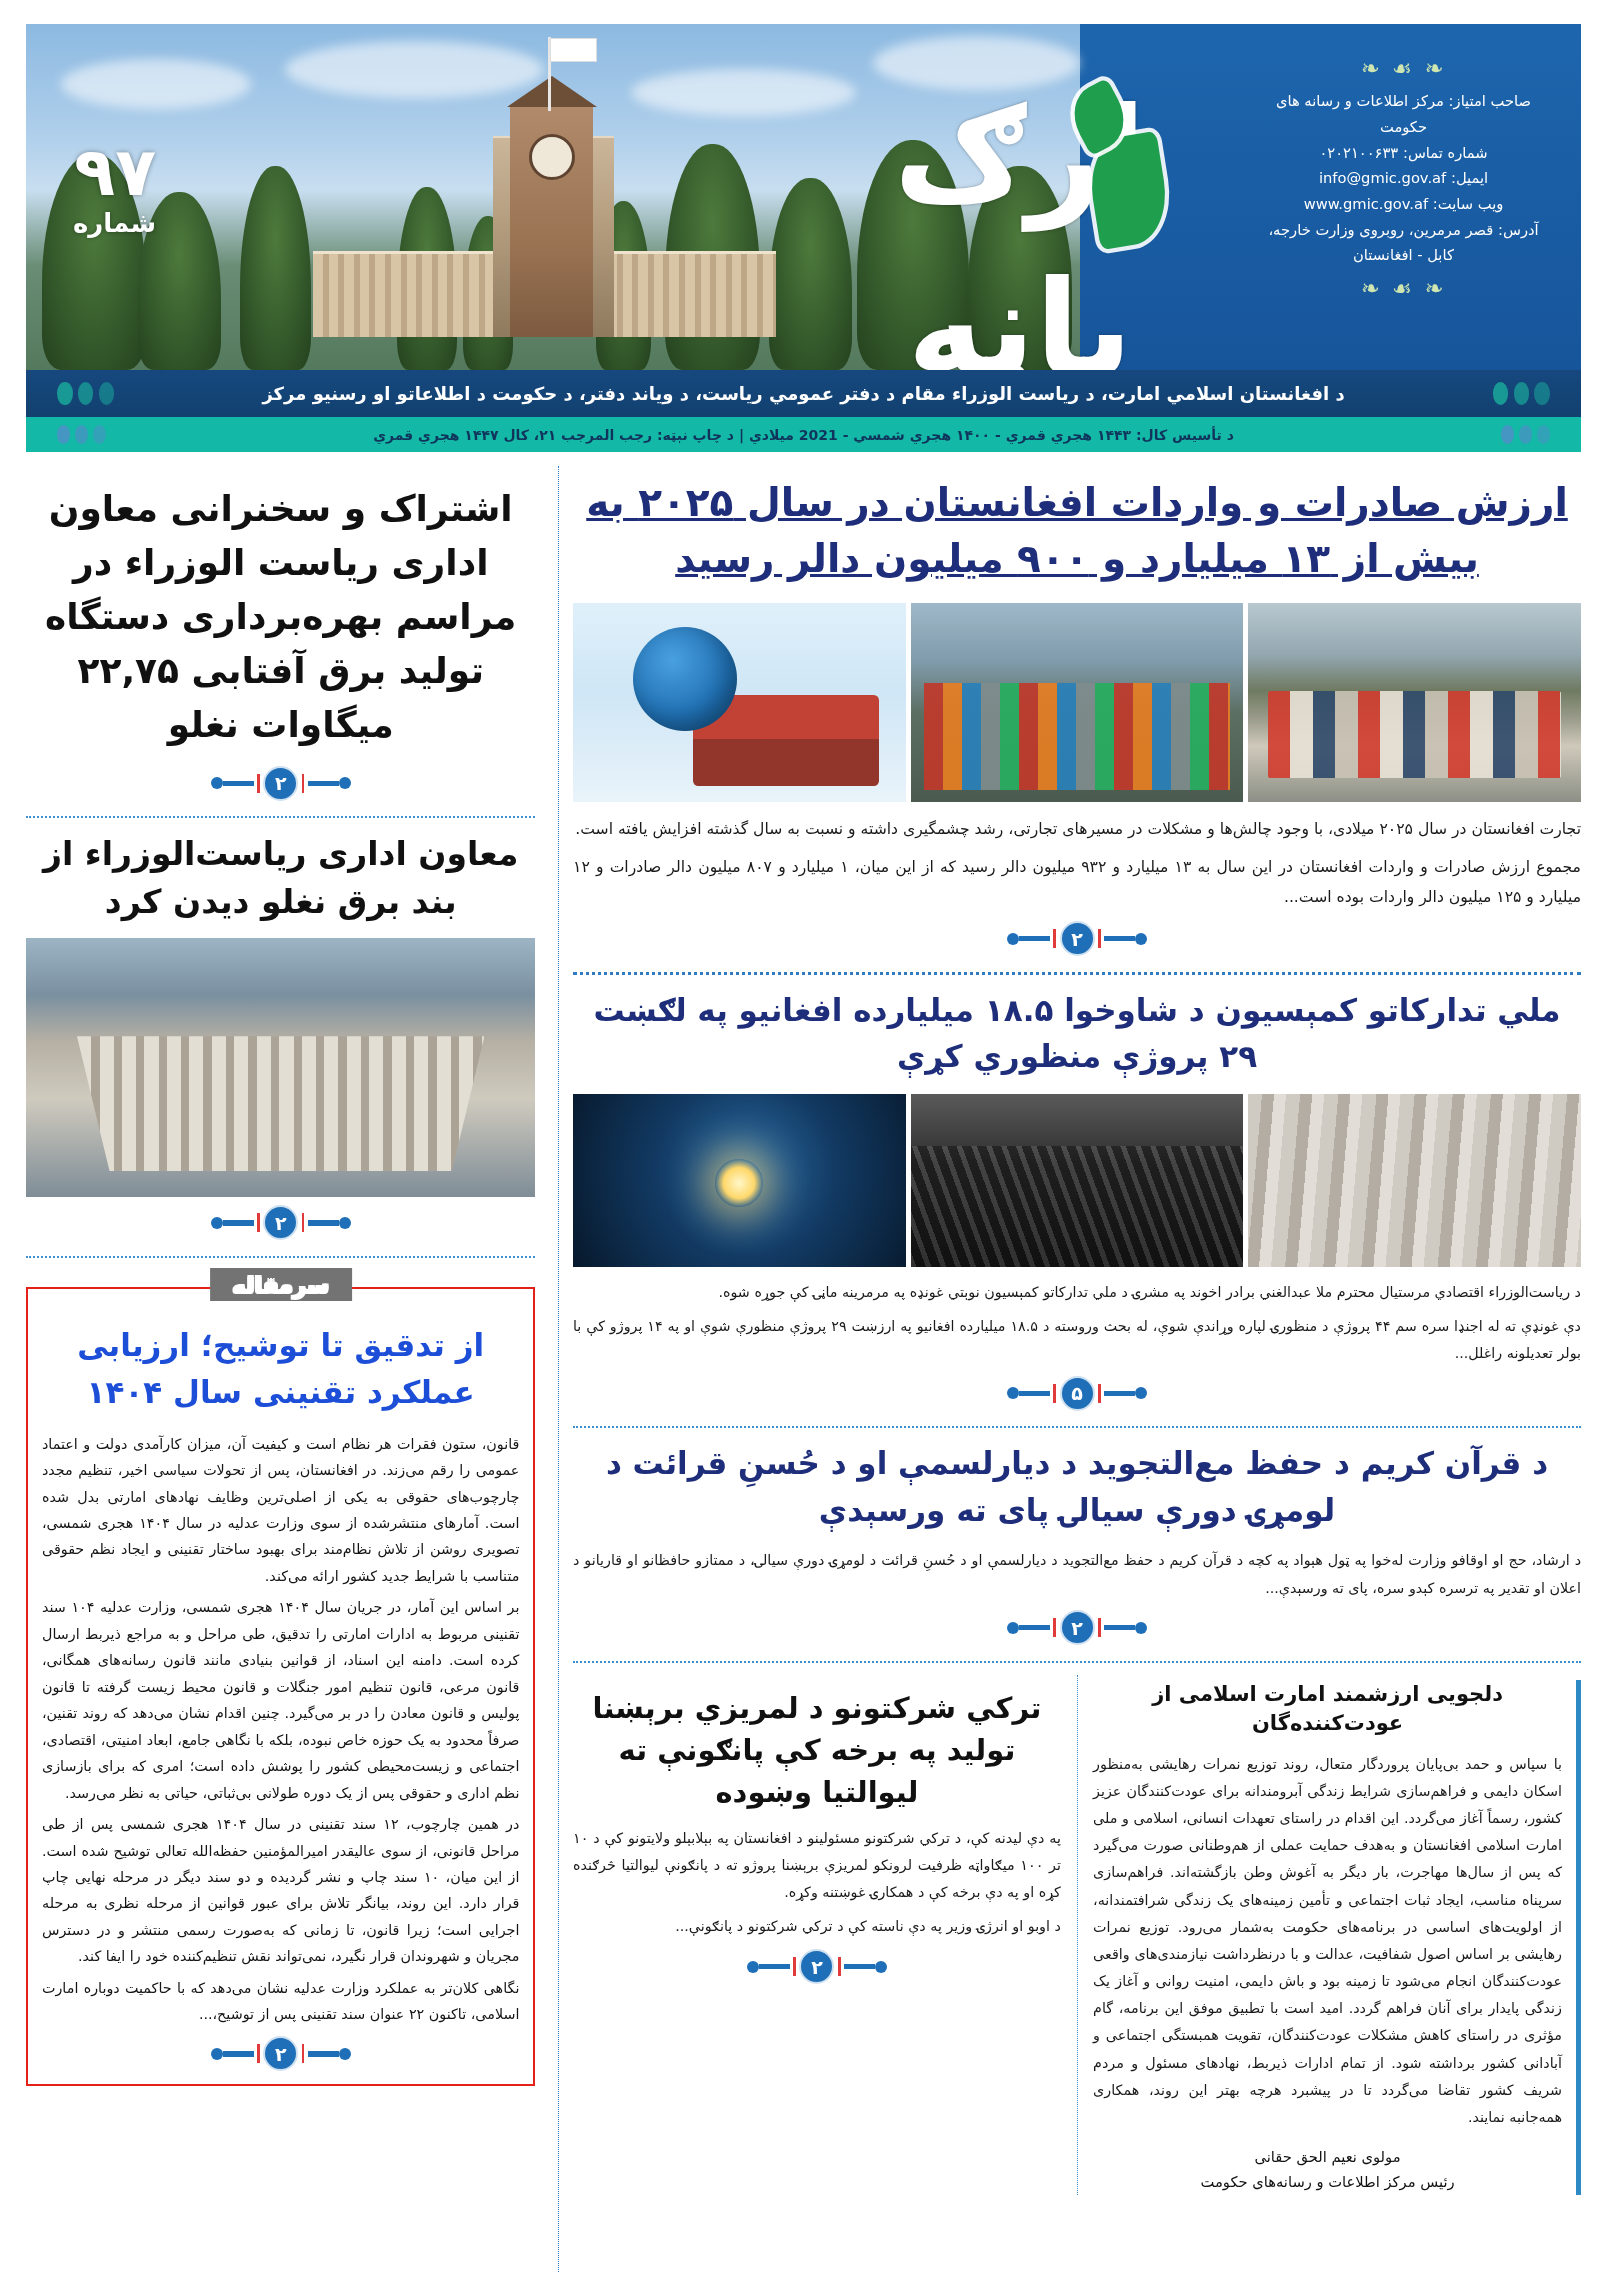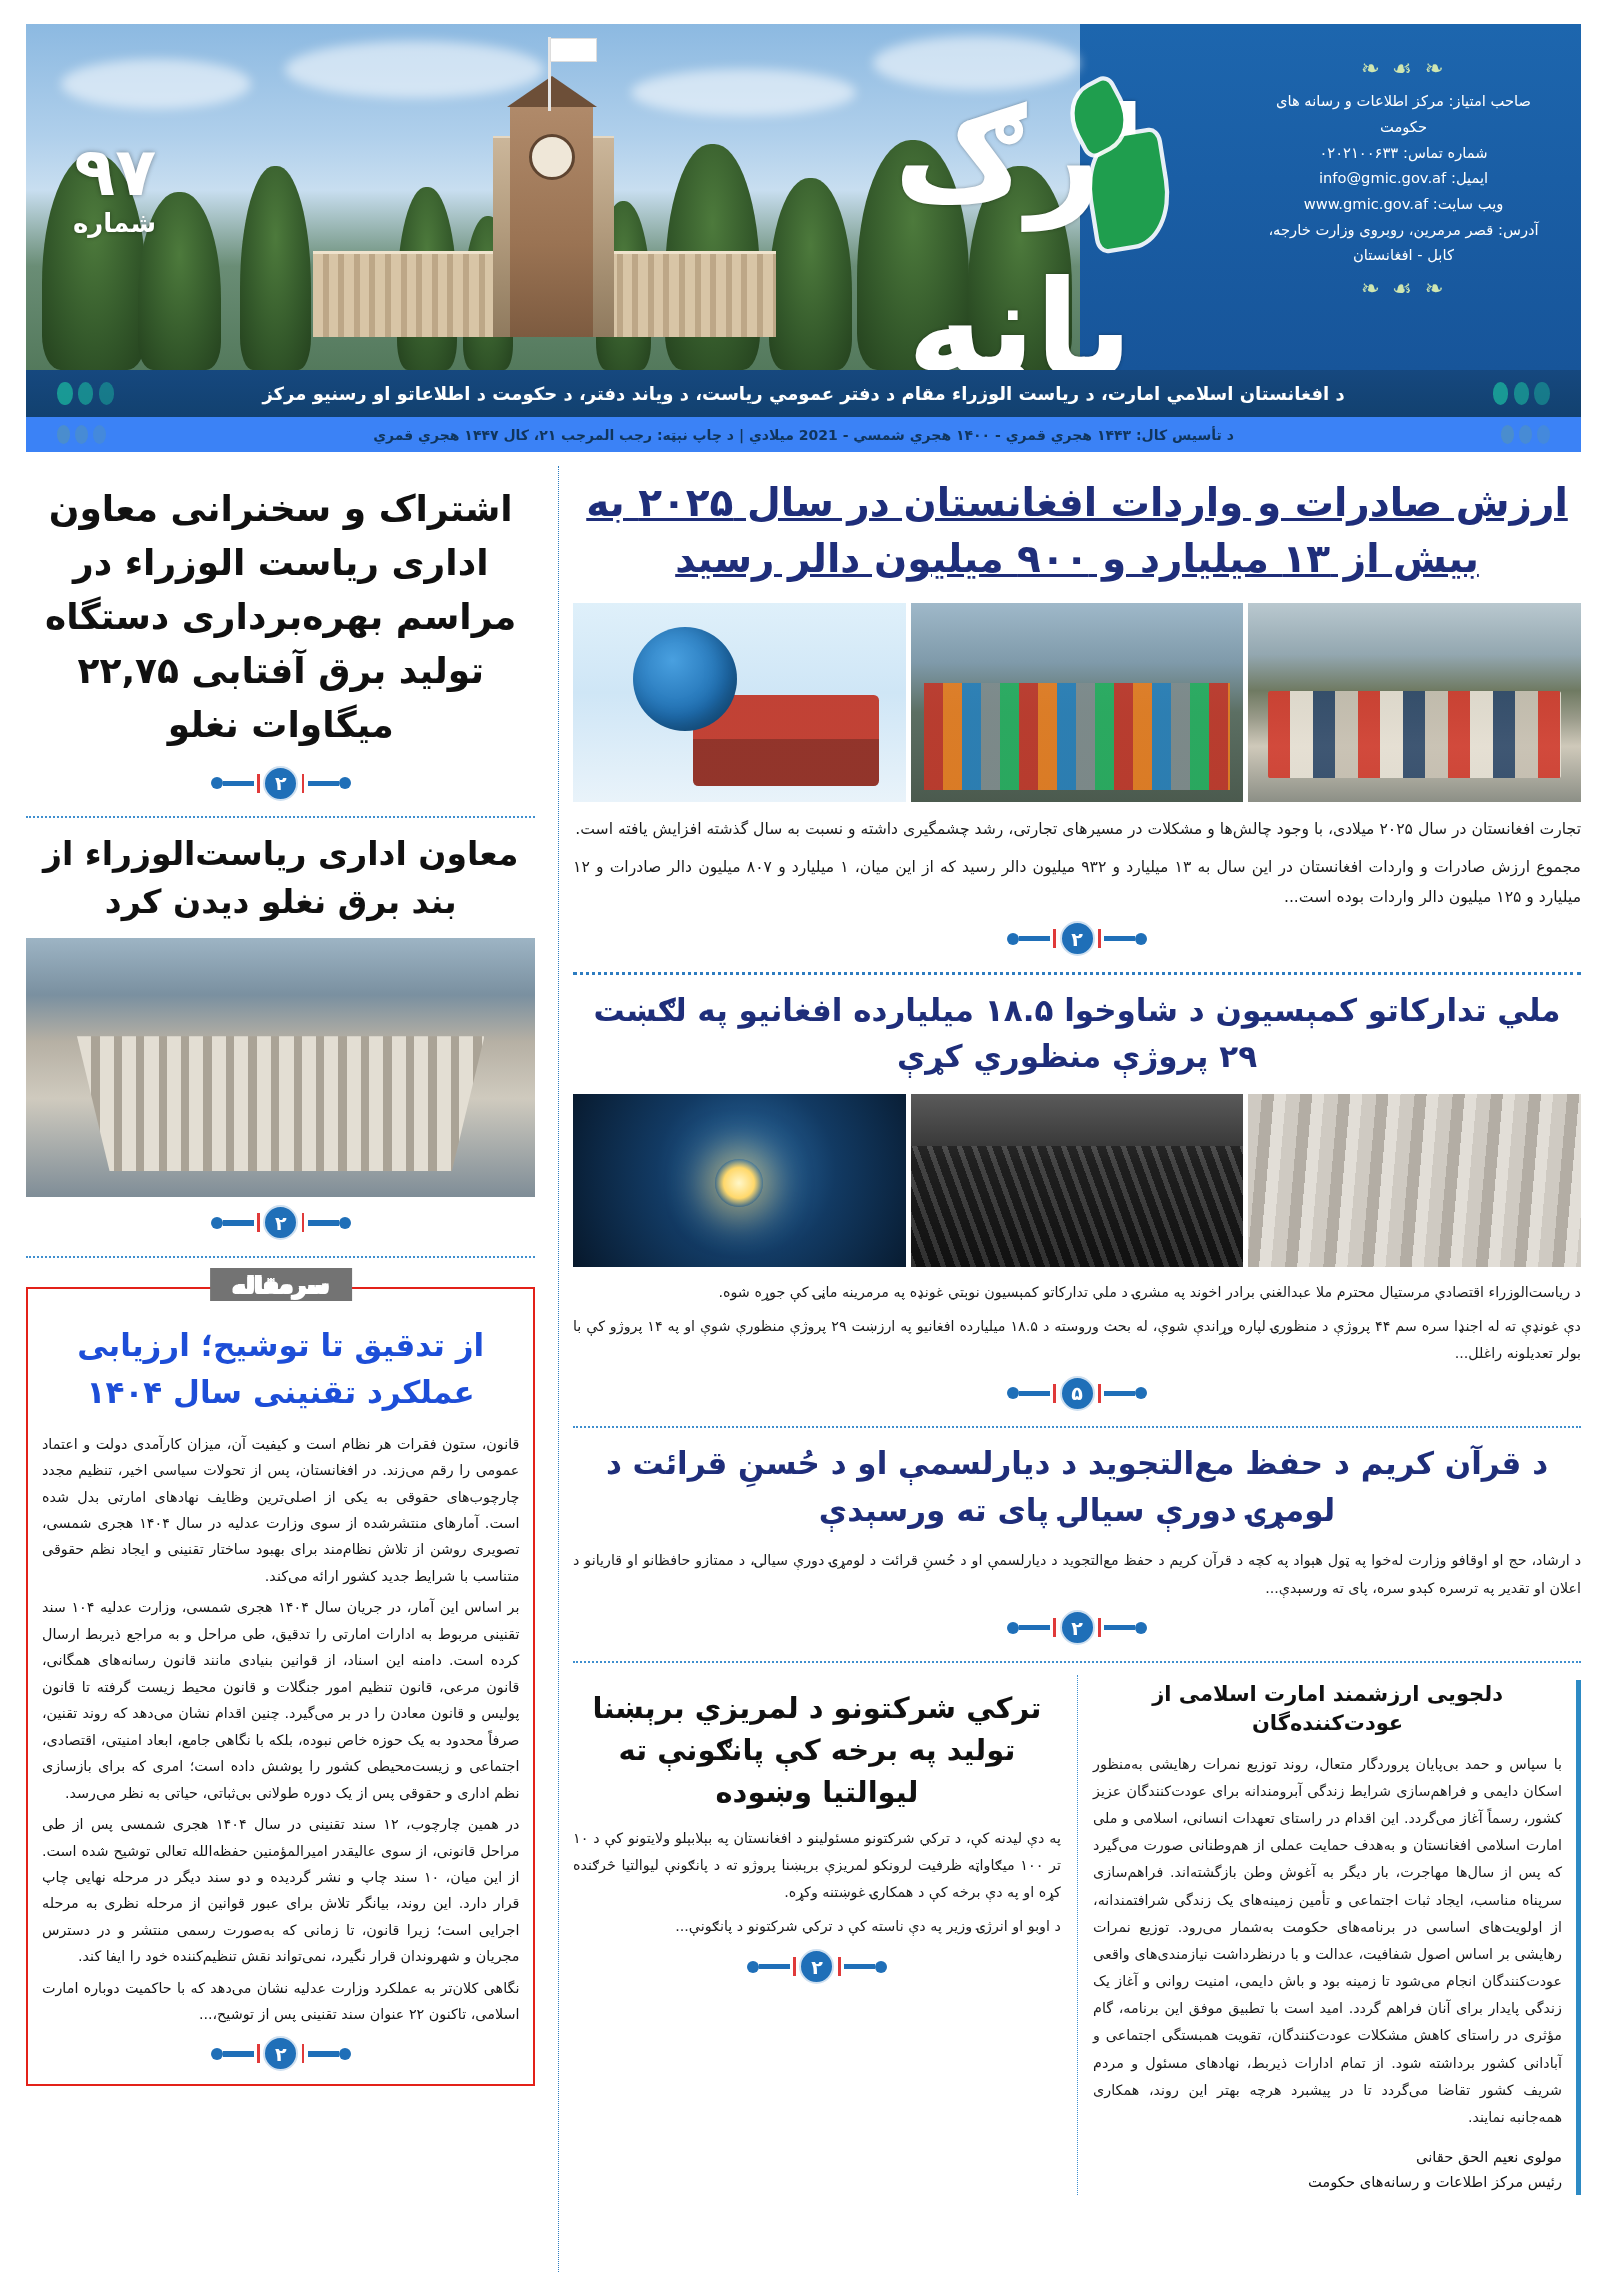--- a/index.html
+++ b/index.html
@@ -212,21 +212,21 @@
     width: 15.6px; height: 22.5px;
     border-radius: 50%;
     background: #1aa89a;
   }
   .dots i:nth-child(1){ opacity:.55 }
   .dots i:nth-child(2){ opacity:.7 }
   .dots i:nth-child(3){ opacity:.85 }
 
   .bar-light {
     height: 35px;
-    background: #3b82f6;
+    background: #14b8a6;
     display: flex;
     align-items: center;
     justify-content: center;
     position: relative;
   }
   .bar-light .bar-text {
     color: #10355c;
     font-size: 14px;
     font-weight: bold;
     white-space: nowrap;
@@ -506,20 +506,21 @@
     width: 0;
     border-right: 1.7px dotted #3f8fcf;
     margin: 0 15.6px;
   }
   .boxed-left {
     border-right: 5.2px solid #2d8ac4;
     padding-right: 14px;
     box-sizing: border-box;
   }
   .sig {
+    text-align: center;
     font-size: 14.7px;
     line-height: 1.7;
     color: #111;
     margin-top: 14px;
   }
 </style>
 </head>
 <body>
 
 <div class="page">

